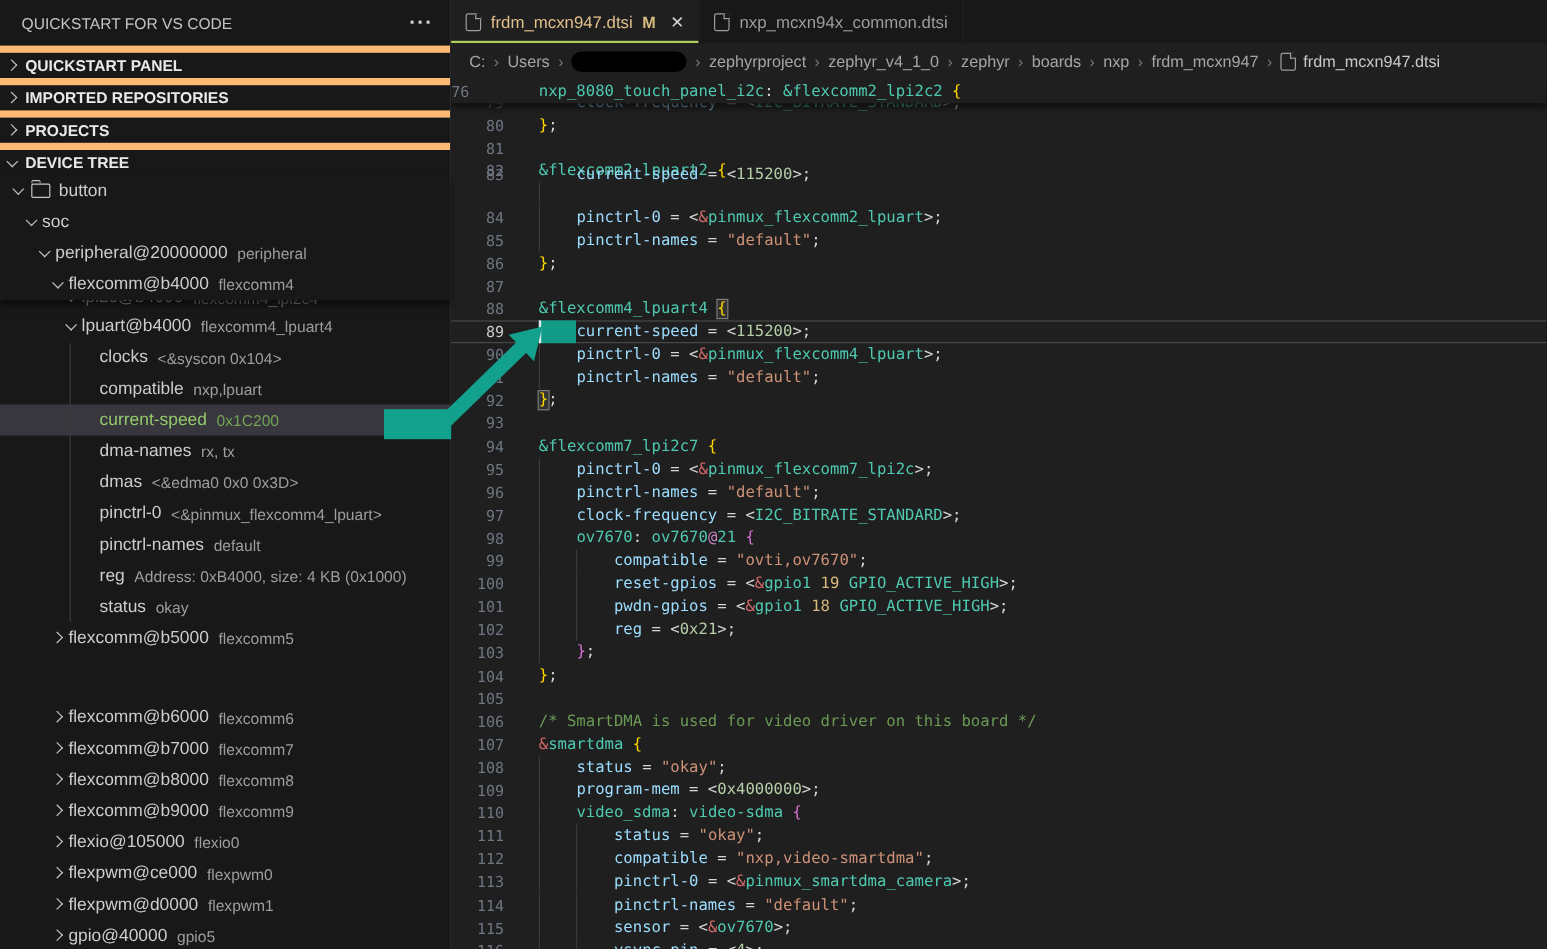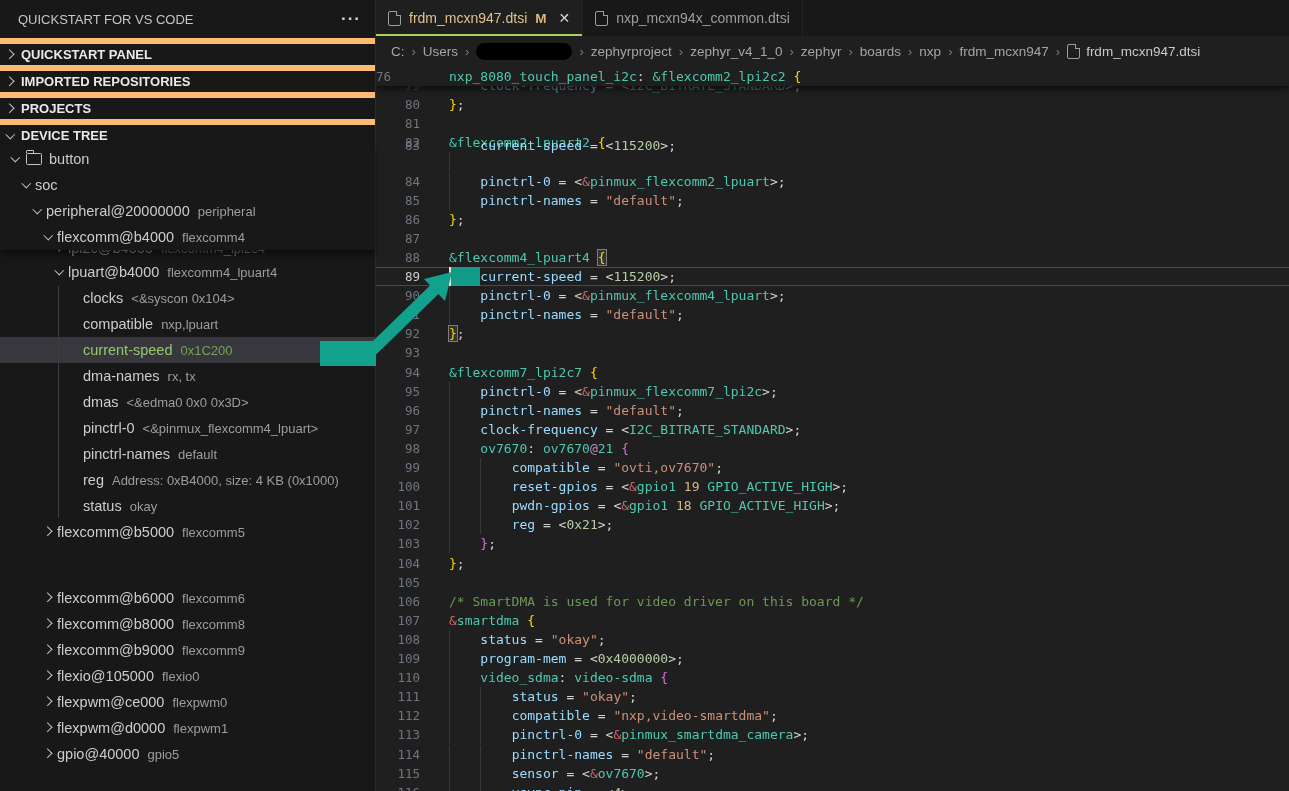--- a/index.html
+++ b/index.html
@@ -173,20 +173,25 @@
       </div>
       <div class="tree-row" style="padding-left: 41px;">
         <span class="chev right"></span>
         <span class="lbl">flexcomm@b5000</span>
         <span class="desc">flexcomm5</span>
       </div>
       <div class="tree-row" style="padding-left: 41px; margin-top: 40px;">
         <span class="chev right"></span>
         <span class="lbl">flexcomm@b6000</span>
         <span class="desc">flexcomm6</span>
+      </div>
+      <div class="tree-row" style="padding-left: 41px;">
+        <span class="chev right"></span>
+        <span class="lbl">flexcomm@b7000</span>
+        <span class="desc">flexcomm7</span>
       </div>
       <div class="tree-row" style="padding-left: 41px;">
         <span class="chev right"></span>
         <span class="lbl">flexcomm@b8000</span>
         <span class="desc">flexcomm8</span>
       </div>
       <div class="tree-row" style="padding-left: 41px;">
         <span class="chev right"></span>
         <span class="lbl">flexcomm@b9000</span>
         <span class="desc">flexcomm9</span>

